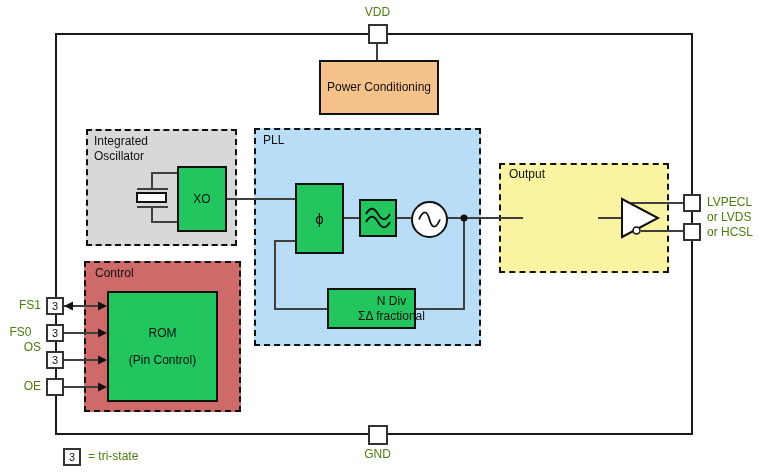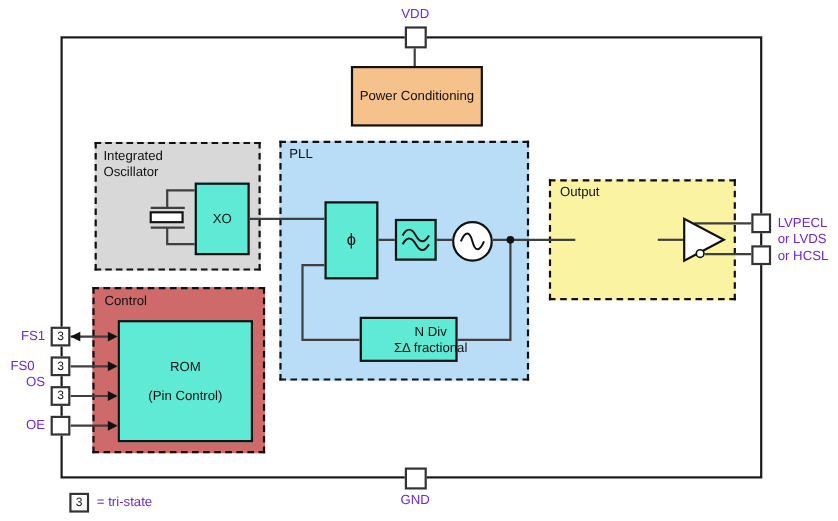--- a/index.html
+++ b/index.html
@@ -2,25 +2,25 @@
 <html><head>
 <meta charset="utf-8">
 <style>
   html,body{margin:0;padding:0;background:#fff;}
   #canvas{
     position:relative;width:762px;height:474px;background:#fff;overflow:hidden;
     font-family:"Liberation Sans","DejaVu Sans",sans-serif;color:#111;
   }
   *{box-sizing:border-box;}
   .abs{position:absolute;}
-  .lbl{position:absolute;font-size:12px;line-height:15px;color:#6d28d9;z-index:4;white-space:nowrap;}
+  .lbl{position:absolute;font-size:12px;line-height:15px;color:#4d7c0f;z-index:4;white-space:nowrap;}
   .region{position:absolute;border:2px dashed #111;z-index:1;}
   .region-title{position:absolute;font-size:12px;line-height:15px;z-index:4;white-space:nowrap;}
   .chip{position:absolute;left:55px;top:33px;width:638px;height:402px;border:2px solid #1a1a1a;z-index:0;background:transparent;}
-  .box{position:absolute;background:#5eead4;border:2px solid #111;z-index:3;
+  .box{position:absolute;background:#22c55e;border:2px solid #111;z-index:3;
        display:flex;align-items:center;justify-content:center;flex-direction:column;
        font-size:12px;line-height:15px;text-align:center;white-space:nowrap;}
   .pin{position:absolute;background:#fff;border:2px solid #333;z-index:3;
        display:flex;align-items:center;justify-content:center;font-size:11px;line-height:11px;}
   #overlay{position:absolute;left:0;top:0;width:762px;height:474px;z-index:2;pointer-events:none;}
   .io-fill{background:#D8D8D8;}
   .pll-fill{background:#B9DCF7;}
   .out-fill{background:#F9F3A2;}
   .ctl-fill{background:#CE6A6A;}
   .pwr{background:#F6C28C;}
@@ -119,21 +119,21 @@
 
   <div class="region-title" style="left:509px;top:167px;">Output</div>
 
   <div class="pin" style="left:683px;top:194px;width:18px;height:18px;"></div>
   <div class="pin" style="left:683px;top:223px;width:18px;height:18px;"></div>
   <div class="lbl right-edge-label" style="left:707px;top:195px;">LVPECL</div>
   <div class="lbl right-edge-label" style="left:707px;top:210px;">or LVDS</div>
   <div class="lbl right-edge-label" style="left:707px;top:225px;">or HCSL</div>
 
   <div class="region-title" style="left:95px;top:266px;">Control</div>
-  <div class="box" style="left:107px;top:291px;width:123px;height:111px;gap:12px;">
+  <div class="box" style="left:107px;top:291px;width:111px;height:111px;gap:12px;">
     <span>ROM</span>
     <span>(Pin Control)</span>
   </div>
 
   <div class="lbl" style="left:0px;top:298px;width:41px;text-align:right;">FS1</div>
   <div class="pin" style="left:46px;top:297px;width:18px;height:18px;">
       <span>3</span>
     </div>
 
   <div class="lbl" style="left:0px;top:325px;width:41px;text-align:center;">FS0</div>

